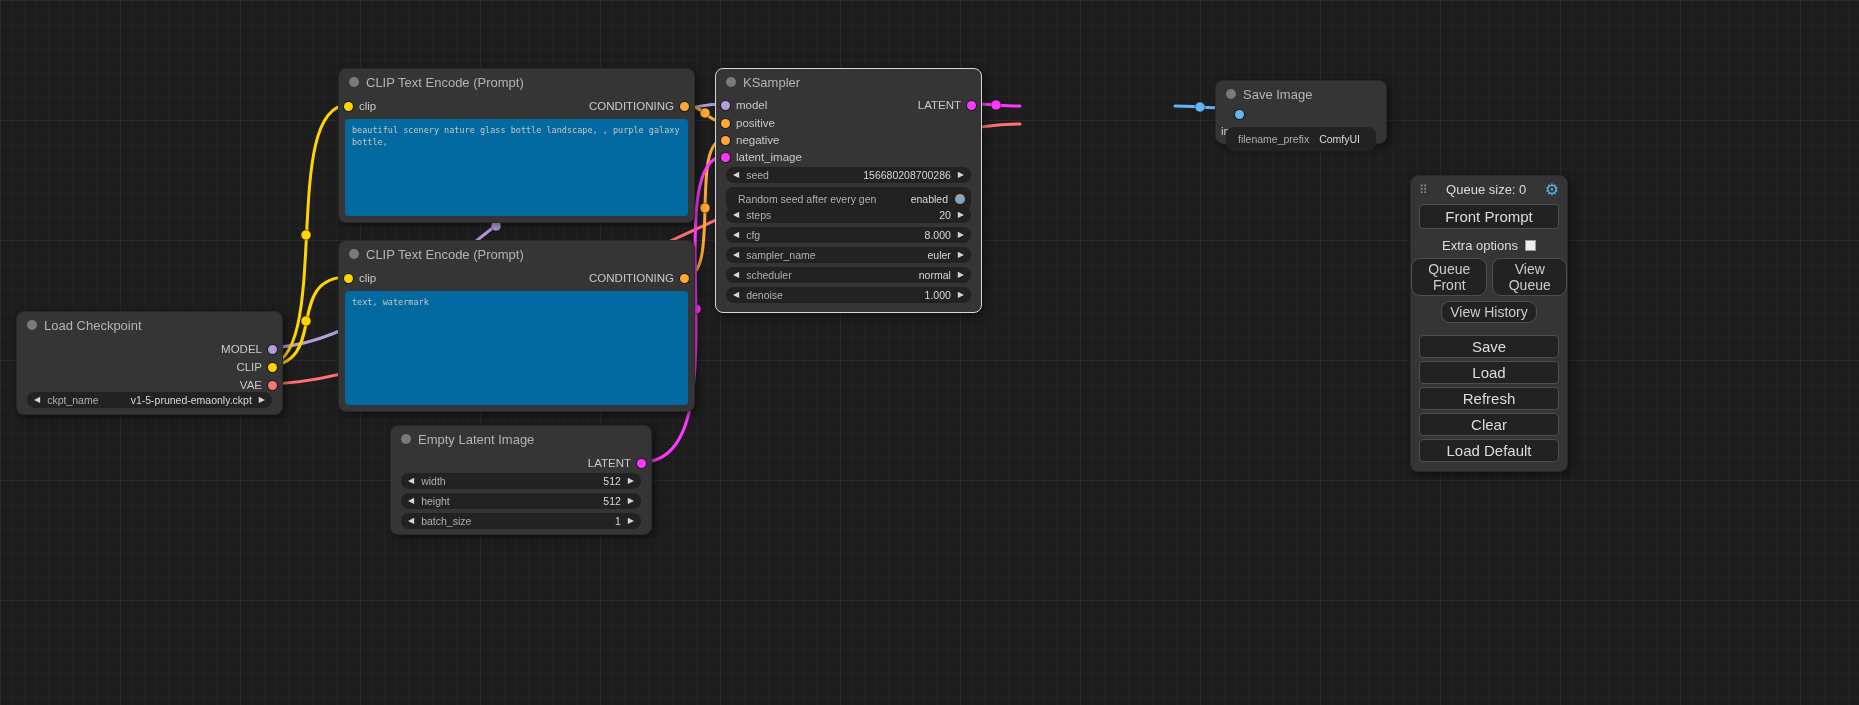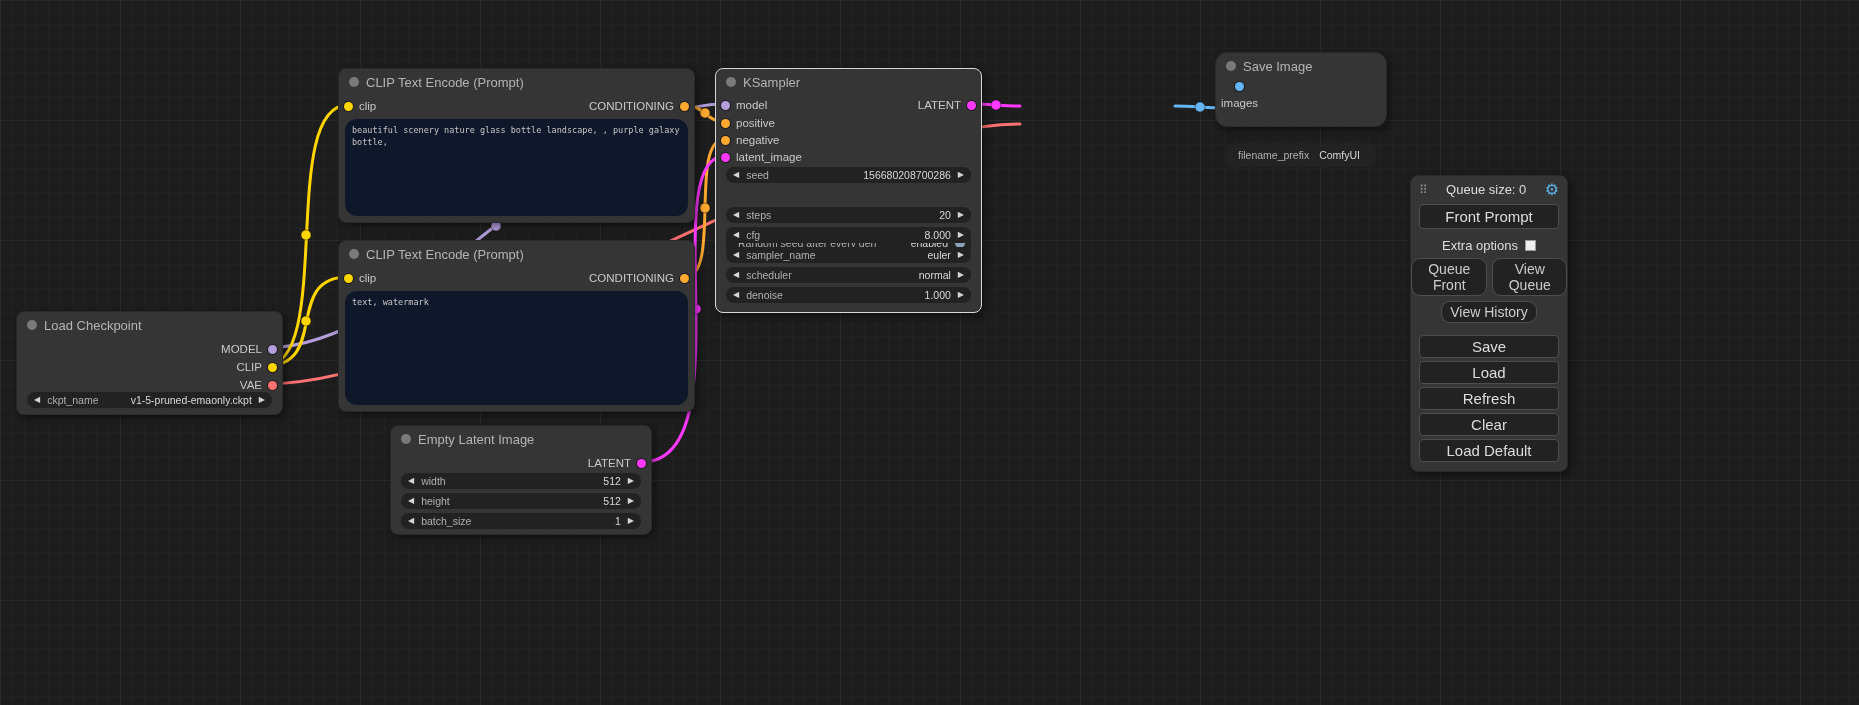--- a/index.html
+++ b/index.html
@@ -44,26 +44,26 @@
   .widget {
     position: absolute; left: 10px; right: 10px; height: 16px;
     background: #222; border-radius: 8px;
     display: flex; align-items: center;
     font-size: 10.5px; white-space: nowrap; overflow: hidden;
     color: #b0b0b0;
   }
   .w-arrow { color:#d5d5d5; font-size:8px; line-height:16px; padding:0 7px; }
   .w-name  { color:#b0b0b0; }
   .w-value { margin-left:auto; color:#d8d8d8; }
-  .widget.no-arrows { padding: 12px 12px; margin-top: 44px; }
+  .widget.no-arrows { padding: 12px 12px; }
   .widget .pad-r { padding-right: 4px; }
   .toggle-dot { width:10px; height:10px; border-radius:50%; margin-left:7px; margin-right:-6px; flex:0 0 auto; }
   .node-text {
     position: absolute; left: 6px; right: 6px; top: 50px; bottom: 6px;
-    background: #0f172a; border-radius: 12px;
+    background: #0369a1; border-radius: 4px;
     padding: 5px 7px;
     font-family: "DejaVu Sans Mono", monospace;
     font-size: 8.5px; line-height: 1.45; color: #c6c6c6;
     white-space: pre-wrap; word-break: break-word;
   }
 
   
   .qpanel {
     position: absolute; z-index: 3;
     background: #353535; border: 1px solid #2a2a2a; border-radius: 8px;
@@ -265,21 +265,21 @@
     </div>
     <div class="widget" style="top:218px;">
       <span class="w-arrow">◀</span>
       <span class="w-name">denoise</span>
       <span class="w-value">1.000</span>
       <span class="w-arrow">▶</span>
     </div>
   </div>
 
 
-  <div class="node" style="left:1215px; top:52px; width:172px; height:75px;border-radius:12px;">
+  <div class="node" style="left:1215px; top:80px; width:172px; height:64px;">
     <div class="node-title">
       <span class="title-dot"></span>
       <span>Save Image</span>
     </div>
     <div class="slot in" style="top:29px;flex-direction:column;">
       <span class="dot" style="background: rgb(100, 181, 246);"></span>
       <span>images</span>
     </div>
     <div class="widget no-arrows" style="top:46px;">
       <span class="w-name">filename_prefix</span>

